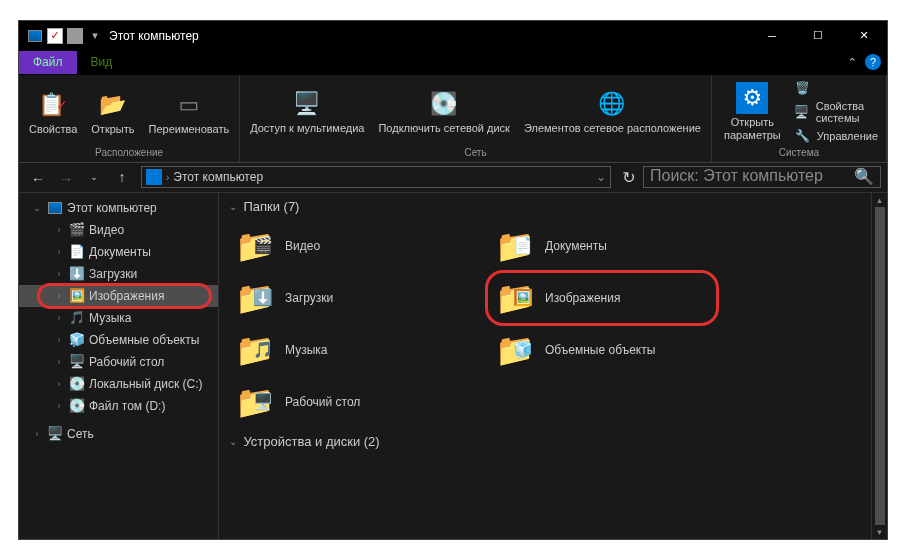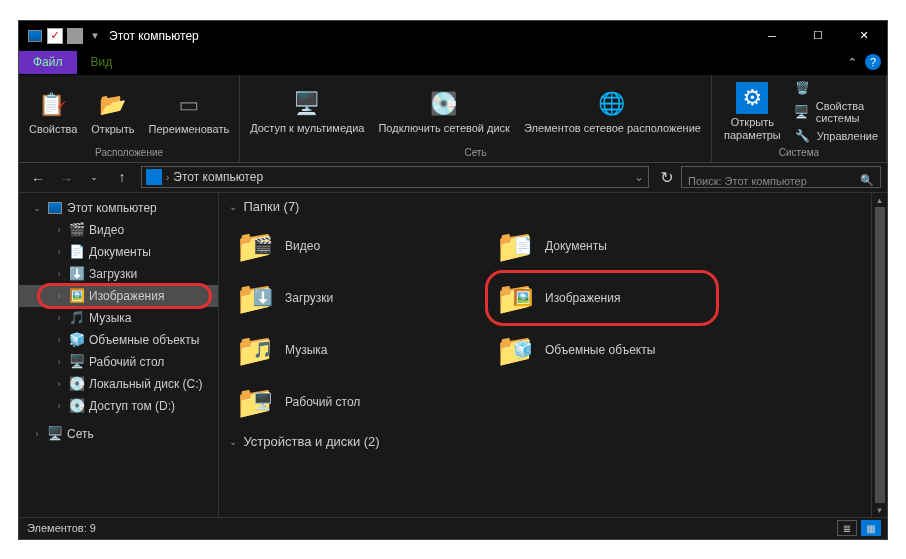--- a/index.html
+++ b/index.html
@@ -33,21 +33,21 @@
 .ribbon-small-item { display: flex; align-items: center; gap: 6px; color: #ccc; font-size: 11px; padding: 1px 2px; }
 .ribbon-small-item .sicon { width: 16px; height: 16px; display: flex; align-items: center; justify-content: center; font-size: 12px; }
 
 
 .navbar { height: 30px; background: #191919; display: flex; align-items: center; padding: 4px 6px; gap: 2px; border-bottom: 1px solid #333; }
 .nav-arrow { width: 26px; height: 24px; display: flex; align-items: center; justify-content: center; color: #ccc; font-size: 14px; }
 .breadcrumb { flex: 1; height: 22px; border: 1px solid #555; background: #191919; display: flex; align-items: center; padding: 0 4px; gap: 4px; color: #ccc; font-size: 12px; margin: 0 4px; }
 .breadcrumb .bicon { width: 16px; height: 16px; background: #0078d7; }
 .breadcrumb .sep { color: #888; font-size: 10px; }
 .refresh { width: 24px; color: #ccc; display: flex; align-items: center; justify-content: center; }
-.searchbox { width: 200px; height: 22px; border: 1px solid #555; background: #191919; display: flex; align-items: flex-end; padding: 0 6px; color: #888; font-size: 11px; position: relative; }
+.searchbox { width: 238px; height: 22px; border: 1px solid #555; background: #191919; display: flex; align-items: flex-start; padding: 0 6px; color: #888; font-size: 16px; position: relative; }
 .searchbox .search-icon { position: absolute; right: 6px; color: #888; }
 
 
 .body { flex: 1; display: flex; background: #191919; overflow: hidden; position: relative; }
 .sidebar { width: 200px; border-right: 1px solid #333; overflow-y: auto; padding: 4px 0; }
 .tree-item { display: flex; align-items: center; gap: 4px; padding: 3px 8px; color: #ccc; font-size: 12px; white-space: nowrap; position: relative; }
 .tree-item.lvl0 { padding-left: 12px; }
 .tree-item.lvl1 { padding-left: 34px; }
 .tree-item .expander { width: 12px; color: #888; font-size: 9px; display: inline-flex; justify-content: center; }
 .tree-item .ticon { width: 16px; height: 16px; display: flex; align-items: center; justify-content: center; font-size: 13px; }
@@ -233,21 +233,21 @@
     <span>Рабочий стол</span>
           </div>
           <div class="tree-item lvl1">
             <span class="expander">›</span>
     <span class="ticon">💽</span>
     <span>Локальный диск (C:)</span>
           </div>
           <div class="tree-item lvl1">
             <span class="expander">›</span>
     <span class="ticon">💽</span>
-    <span>Доступ том (D:)</span>
+    <span>Файл том (D:)</span>
           </div>
         </div>
       <div style="height:6px"></div>
       <div class="tree-item lvl0">
         <span class="expander">›</span>
         <span class="ticon ic-blue">🖥️</span>
         <span>Сеть</span>
       </div>
     </div>
 
@@ -291,21 +291,14 @@
         <span>Устройства и диски (2)</span>
       </div>
       <div class="scrollbar">
         <span>▴</span>
         <div class="thumb"></div>
         <span>▾</span>
       </div>
     </div>
   </div>
 
-  <div class="statusbar">
-    <span>Элементов: 9</span>
-    <div class="statusbar-right">
-      <div class="view-btn">≣</div>
-      <div class="view-btn" style="background:#0078d7;border-color:#0078d7">▦</div>
-    </div>
-  </div>
 
 </div>
 
 </body></html>

